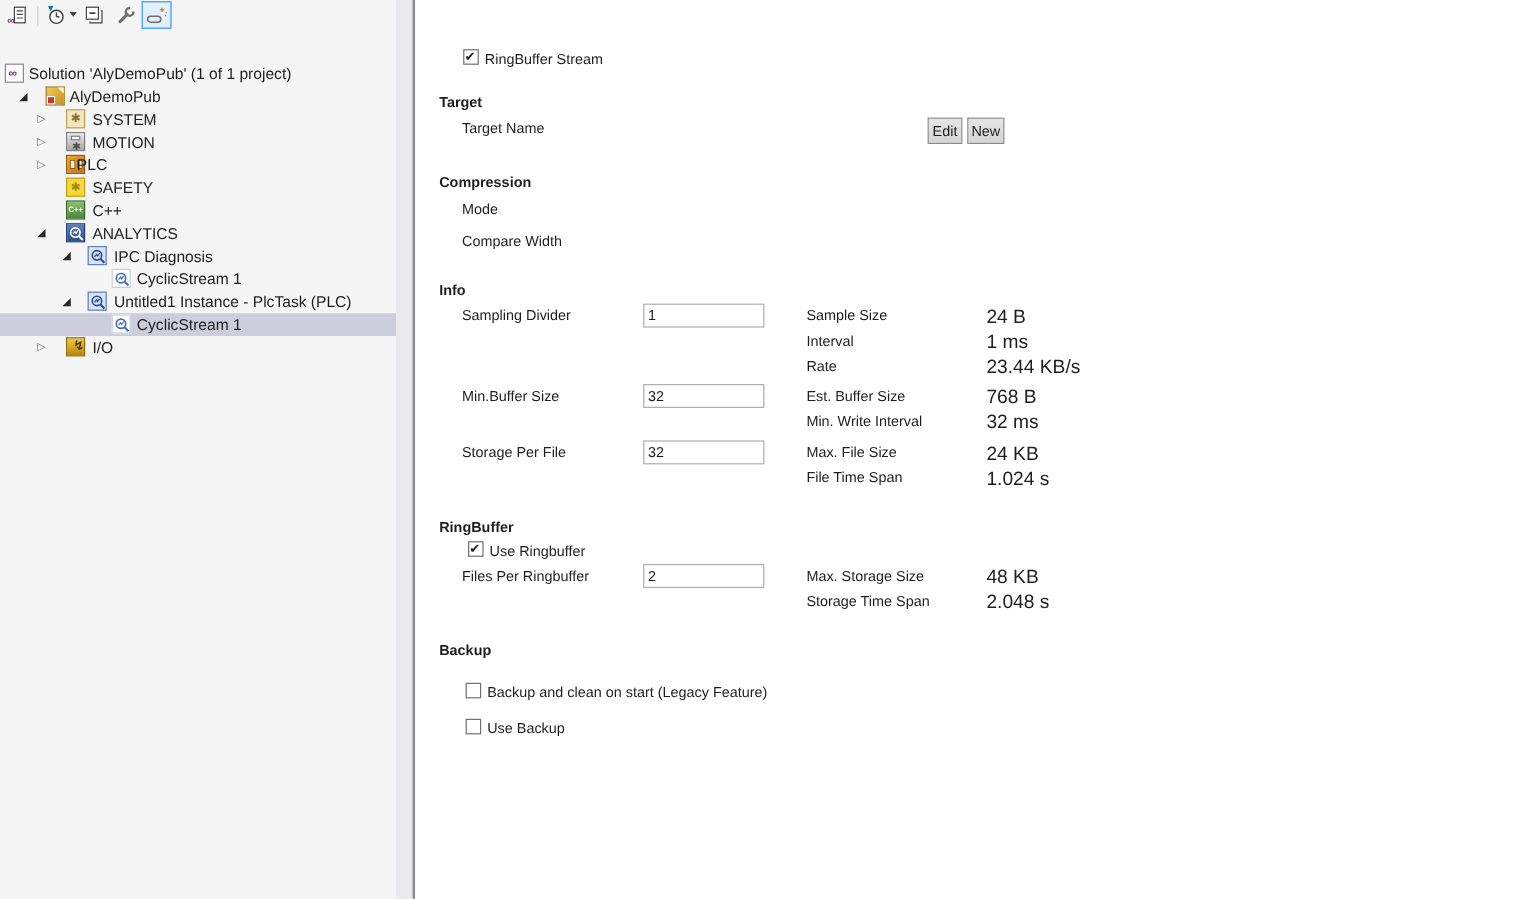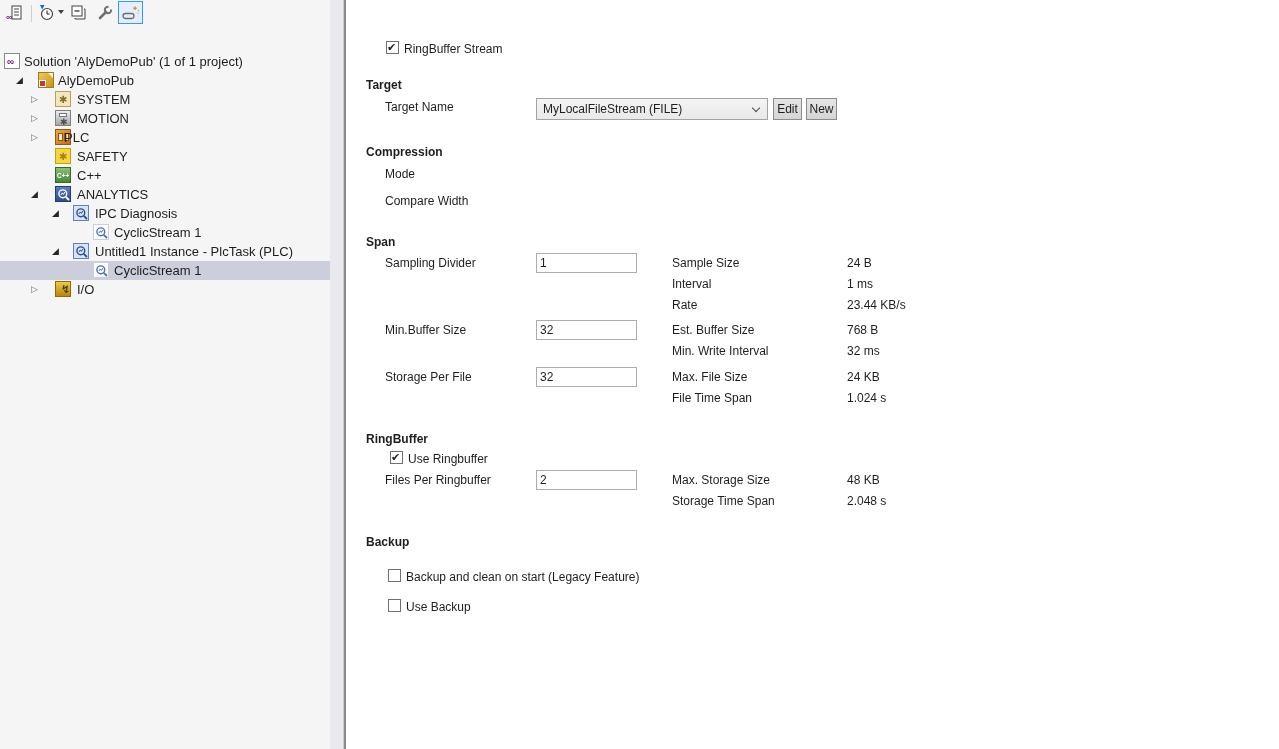--- a/index.html
+++ b/index.html
@@ -66,21 +66,21 @@
   
   #rpanel { position:absolute; left:346px; top:0; width:933px; height:749px; background:#fff; }
   #tabstrip { position:absolute; left:0; top:0; width:100%; height:26px; background:#fff; padding-left:2px; }
   .tab { position:relative; display:inline-block; vertical-align:bottom; margin-top:4px; height:22px; line-height:21px;
          padding:0 9px; font-size:12px; background:#F1F1F1; border:1px solid #E3E3E3; border-bottom:none; }
   .tab.active { margin-top:1px; height:25px; line-height:23px; background:#fff; border:1px solid #C6C6C6; border-bottom:none; }
 
   #form { position:absolute; left:0; top:26px; width:100%; height:723px; }
   .hdr { position:absolute; font-size:12px; font-weight:bold; white-space:nowrap; }
   .lbl { position:absolute; font-size:12px; white-space:nowrap; }
-  .val { position:absolute; font-size:12px; white-space:nowrap;margin-left:25px; }
+  .val { position:absolute; font-size:16px; white-space:nowrap; }
   .cb  { position:absolute; width:13px; height:13px; background:#fff; border:1px solid #707070; }
   .cb.checked::after { content:"✔"; position:absolute; left:0px; top:-1px; font-size:11px; font-weight:bold; color:#1E1E1E; }
   .txt { position:absolute; width:101px; height:20px; border:1px solid #ABADB3; background:#fff; padding:0 3px;
          font:12px "Liberation Sans","DejaVu Sans",sans-serif; color:#1E1E1E; }
   .combo { position:absolute; height:22px; background:linear-gradient(#F4F4F4,#E9E9E9); border:1px solid #A3A3A3; }
   .combo-value { position:absolute; left:6px; top:3px; font-size:12px; white-space:nowrap; }
   .combo-caret { position:absolute; right:8px; top:6px; width:6px; height:6px;
                  border-right:1.3px solid #4A4A4A; border-bottom:1.3px solid #4A4A4A; transform:rotate(45deg); }
   .btn { position:absolute; height:22px; background:linear-gradient(#E5E5E5,#D5D5D5); border:1px solid #8C8C8C;
          font:12px "Liberation Sans","DejaVu Sans",sans-serif; color:#1E1E1E; text-align:center; padding:0; }
@@ -257,32 +257,28 @@
 
 <div id="rpanel">
 
   <div id="form">
 
     <span class="cb checked" style="left:40px; top:15px"></span>
     <span class="lbl" style="left:58px; top:16px">RingBuffer Stream</span>
 
     <span class="hdr" style="left:20px; top:52px">Target</span>
     <span class="lbl" style="left:39px; top:74px">Target Name</span>
-    <div class="combo" style="left:190px; top:72px; width:232px">
-      <span class="combo-value">MyLocalFileStream (FILE)</span>
-      <span class="combo-caret"></span>
-    </div>
     <button class="btn" style="left:427px; top:72px; width:29px">Edit</button>
     <button class="btn" style="left:460px; top:72px; width:31px">New</button>
 
     <span class="hdr" style="left:20px; top:119px">Compression</span>
     <span class="lbl" style="left:39px; top:141px">Mode</span>
     <span class="lbl" style="left:39px; top:168px">Compare Width</span>
 
-    <span class="hdr" style="left:20px; top:209px">Span</span>
+    <span class="hdr" style="left:20px; top:209px">Info</span>
     <span class="lbl" style="left:39px; top:230px">Sampling Divider</span>
     <input class="txt" style="left: 190px; top: 227px;" value="1">
     <span class="lbl" style="left:326px; top:230px">Sample Size</span>
     <span class="val" style="left:476px; top:230px">24 B</span>
     <span class="lbl" style="left:326px; top:251px">Interval</span>
     <span class="val" style="left:476px; top:251px">1 ms</span>
     <span class="lbl" style="left:326px; top:272px">Rate</span>
     <span class="val" style="left:476px; top:272px">23.44 KB/s</span>
 
     <span class="lbl" style="left:39px; top:297px">Min.Buffer Size</span>

